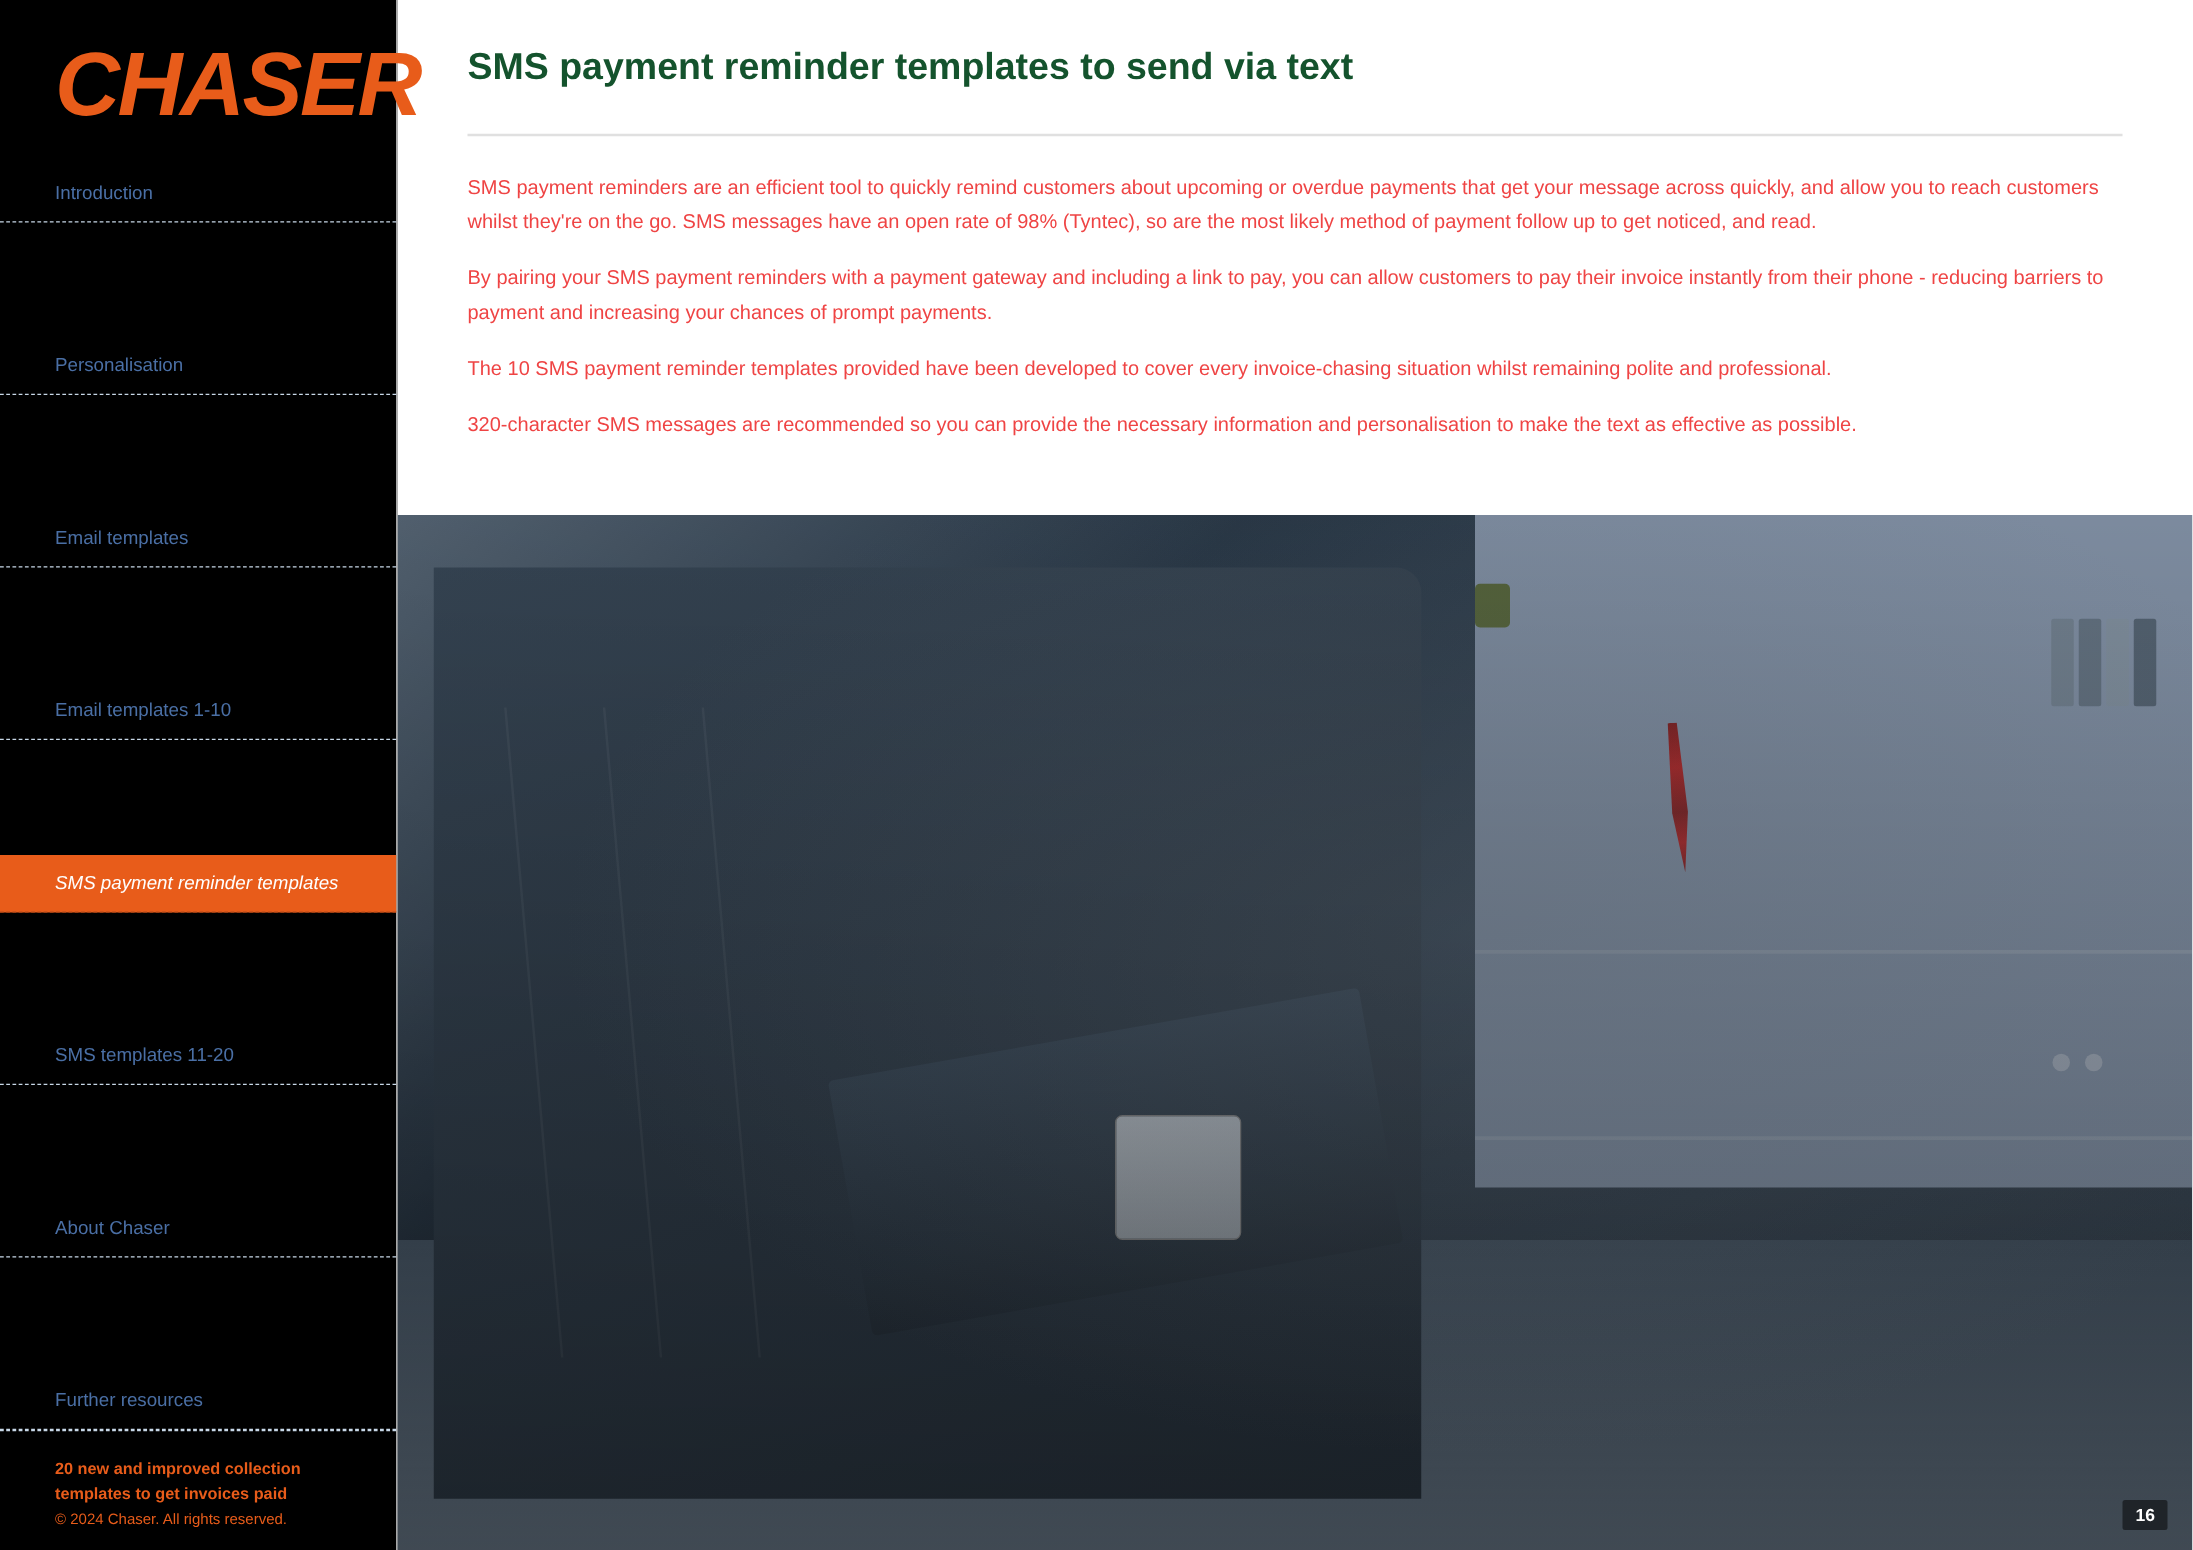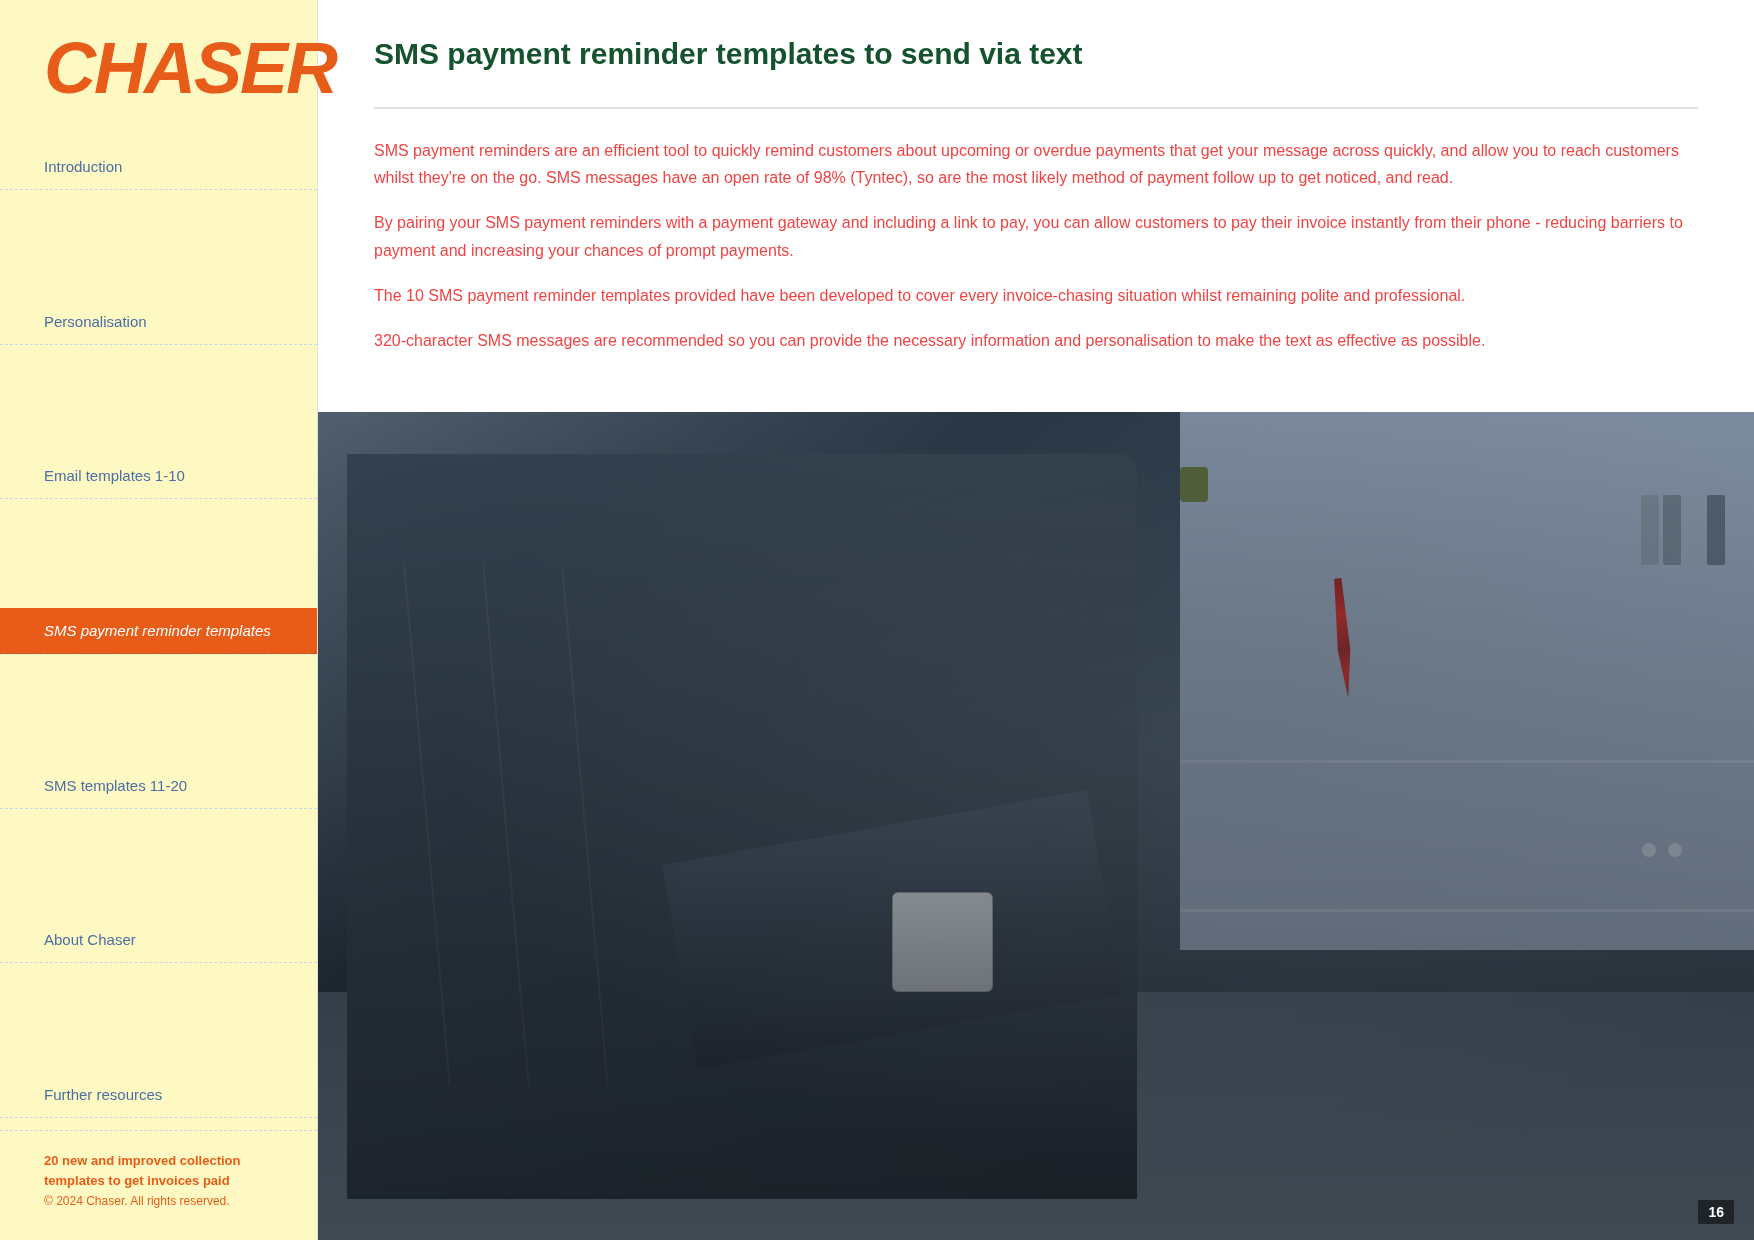--- a/index.html
+++ b/index.html
@@ -9,27 +9,26 @@
       display: flex;
       width: 1754px;
       min-height: 1240px;
       background: #fff;
     }
 
     
     .sidebar {
       width: 318px;
       min-height: 1240px;
-      background: #fef9c3;
+      background: #000000;
       border-right: 1px solid #e0e0e0;
       display: flex;
       flex-direction: column;
       padding: 0;
       position: relative;
-      gap: 12px;
     }
 
     .sidebar-logo {
       padding: 32px 40px 28px 44px;
     }
 
     .sidebar-logo-text {
       font-size: 72px;
       font-weight: 900;
       color: #e85c1a;
@@ -56,21 +55,21 @@
     }
 
     .nav-item.active {
       background: #e85c1a;
       color: #fff;
       border-bottom: 1px dashed #c8501a;
       font-style: italic;
     }
 
     .sidebar-footer {
-      padding: 20px 44px 32px;
+      padding: 20px 44px 18px;
       border-top: 1px dashed #c8d8e8;
     }
 
     .footer-tagline {
       font-size: 13px;
       color: #e85c1a;
       line-height: 1.5;
       font-weight: 600;
     }
 
@@ -317,20 +316,21 @@
 
 <div class="sidebar">
   <div class="sidebar-logo">
     <span class="sidebar-logo-text">CHASER</span>
   </div>
 
   <nav class="sidebar-nav">
 
   <a href="#" class="nav-item">Introduction</a>
       <a href="#" class="nav-item">Personalisation</a>
+      <a href="#" class="nav-item">Email templates</a>
       <a href="#" class="nav-item">Email templates 1-10</a>
       <a href="#" class="nav-item active">SMS payment reminder templates</a>
       <a href="#" class="nav-item">SMS templates 11-20</a>
       <a href="#" class="nav-item">About Chaser</a>
       <a href="#" class="nav-item">Further resources</a>
     </nav>
 
   <div class="sidebar-footer">
     <div class="footer-tagline">20 new and improved collection templates
 to get invoices paid</div>

